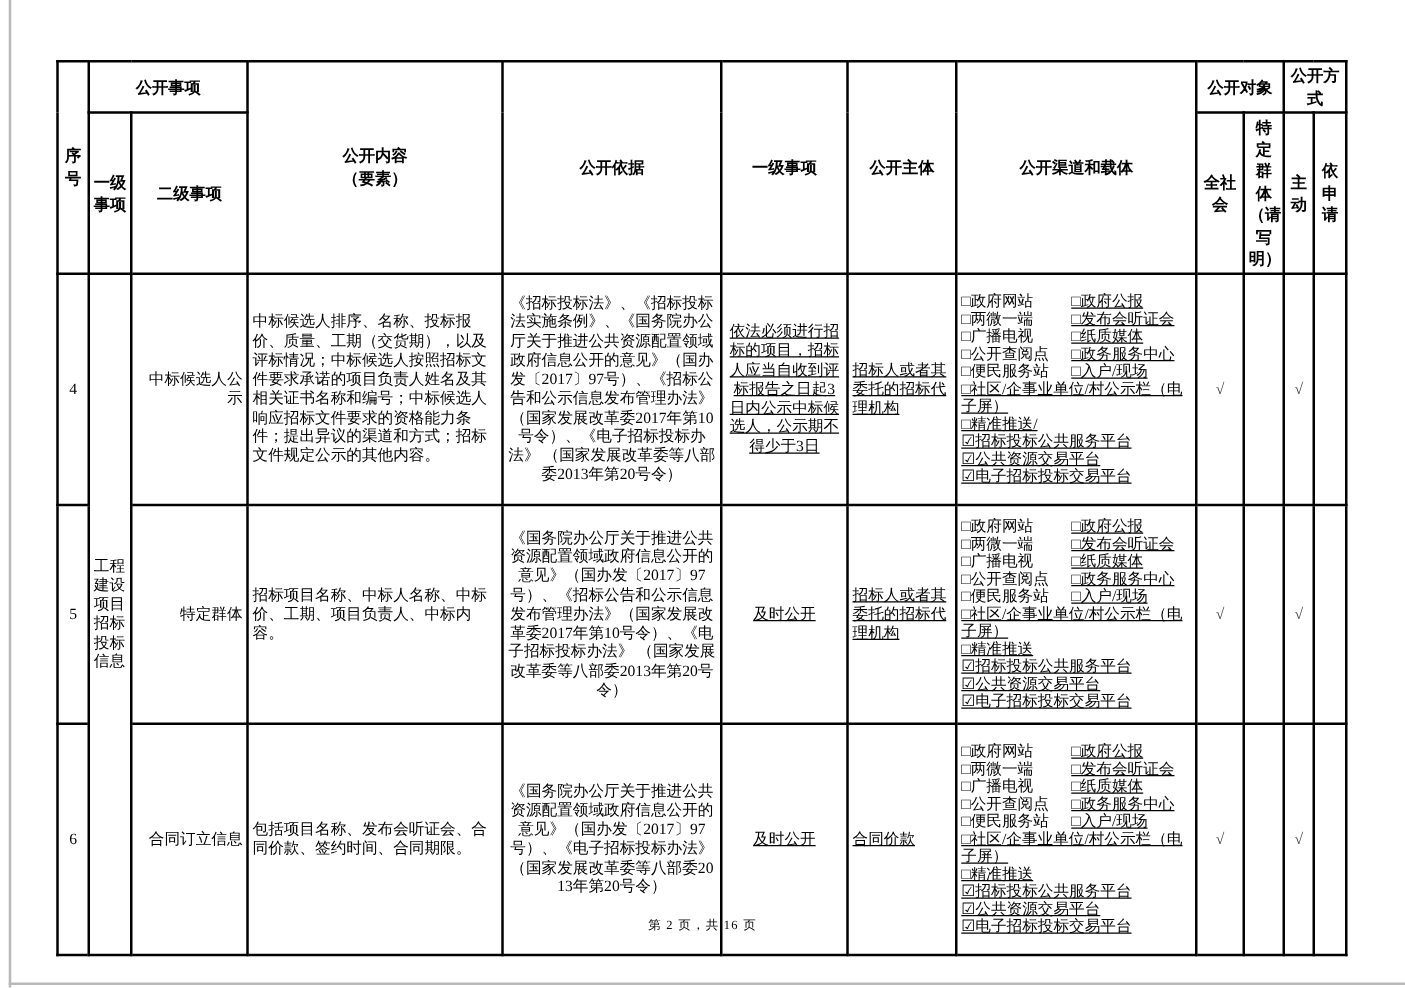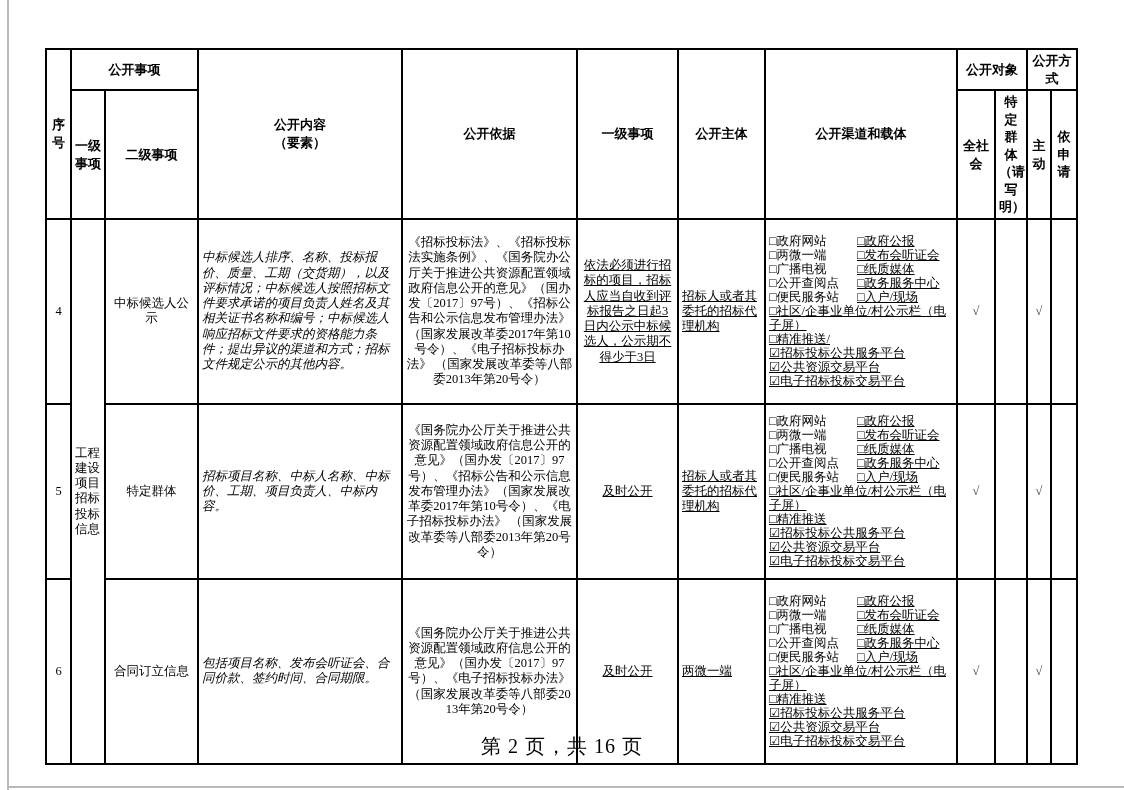--- a/index.html
+++ b/index.html
@@ -41,35 +41,35 @@
     line-height: 1.35;
   }
   .pre { white-space: pre-line; }
   td.c-no { text-align: center; }
   td.c-level1 {
     vertical-align: bottom;
     padding-bottom: 22px;
     text-align: left;
     line-height: 1.45;
   }
-  td.c-level2 { text-align: center; padding: 2px 4px; }
-  td.c-content { text-align: left; padding: 2px 4px; font-style: italic; }
+  td.c-level2 { text-align: right; padding: 2px 4px; }
+  td.c-content { text-align: left; padding: 2px 4px; }
   td.c-basis { text-align: center; padding: 2px 3px; }
   td.c-time { text-align: center; text-decoration: underline; }
   td.c-subject { text-align: left; padding: 2px 5px; text-decoration: underline; }
   td.c-channels { text-align: left; padding: 2px 2px 2px 4px; }
   td.c-check { text-align: center; color: #3f3f3f; font-size: 13px; }
   .channels { line-height: 1.12; }
   .ch-line { white-space: nowrap; text-decoration: underline; }
   .ch-line.wrap { white-space: normal; }
   .ch-item.first { display: inline-block; width: 88px; }
   .footer {
     position: absolute; left: 0; top: 733px; width: 1124px;
     text-align: center;
-    font-size: 20px;
+    font-size: 10px;
     letter-spacing: 1px;
   }
 </style>
 </head>
 <body>
 
 <div class="page-edge-left"></div>
 <div class="page-edge-bottom"></div>
 
 <table class="doc">
@@ -164,21 +164,21 @@
     <td class="c-check">√</td>
     <td class="c-check"></td>
   </tr>
 
   <tr style="height:185px">
     <td class="c-no">6</td>
     <td class="c-level2">合同订立信息</td>
     <td class="c-content">包括项目名称、发布会听证会、合同价款、签约时间、合同期限。</td>
     <td class="c-basis">《国务院办公厅关于推进公共资源配置领域政府信息公开的意见》（国办发〔2017〕97号）、《电子招标投标办法》 （国家发展改革委等八部委2013年第20号令）</td>
     <td class="c-time">及时公开</td>
-    <td class="c-subject">两微一端</td>
+    <td class="c-subject">合同价款</td>
     <td class="c-channels">
       <div class="channels">
             <div class="ch-line"><span class="ch-item first">□政府网站</span><span class="ch-item">□政府公报</span></div>
             <div class="ch-line"><span class="ch-item first">□两微一端</span><span class="ch-item">□发布会听证会</span></div>
             <div class="ch-line"><span class="ch-item first">□广播电视</span><span class="ch-item">□纸质媒体</span></div>
             <div class="ch-line"><span class="ch-item first">□公开查阅点</span><span class="ch-item">□政务服务中心</span></div>
             <div class="ch-line"><span class="ch-item first">□便民服务站</span><span class="ch-item">□入户/现场</span></div>
             <div class="ch-line wrap">□社区/企事业单位/村公示栏（电子屏）</div>
             <div class="ch-line wrap">□精准推送</div>
             <div class="ch-line wrap">☑招标投标公共服务平台</div>

